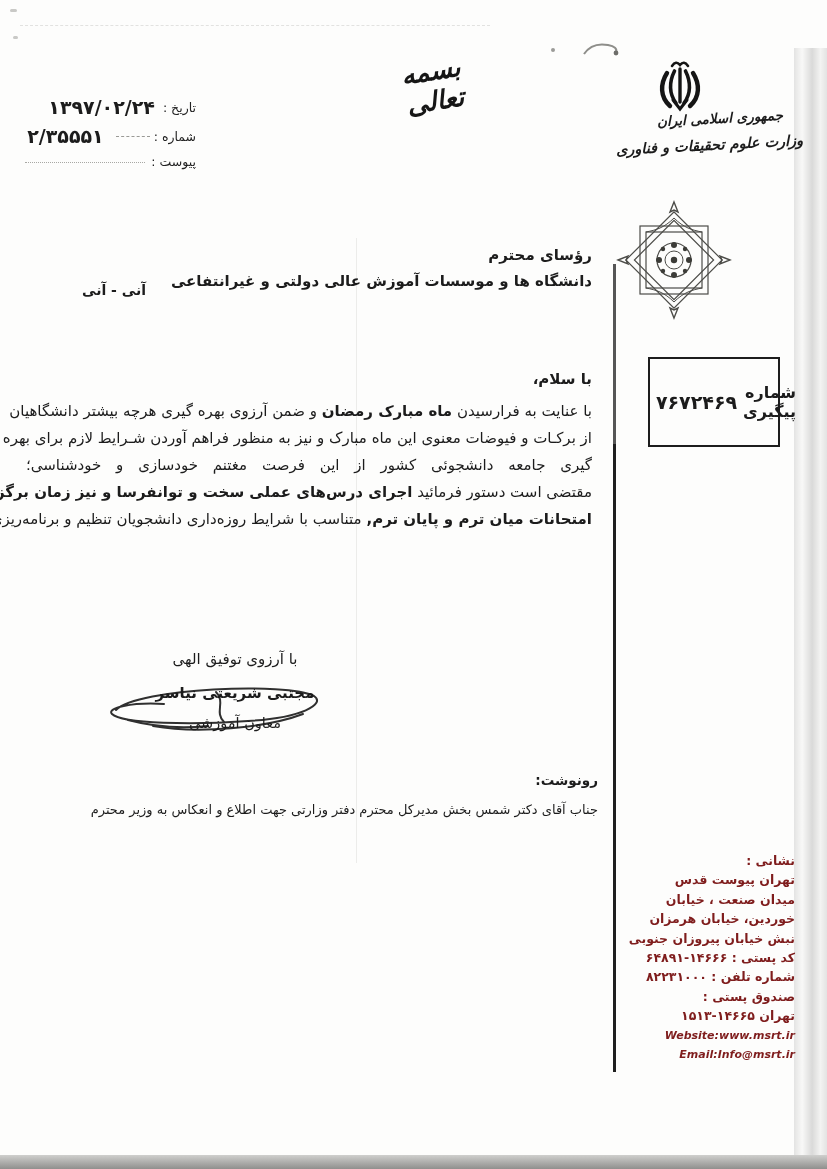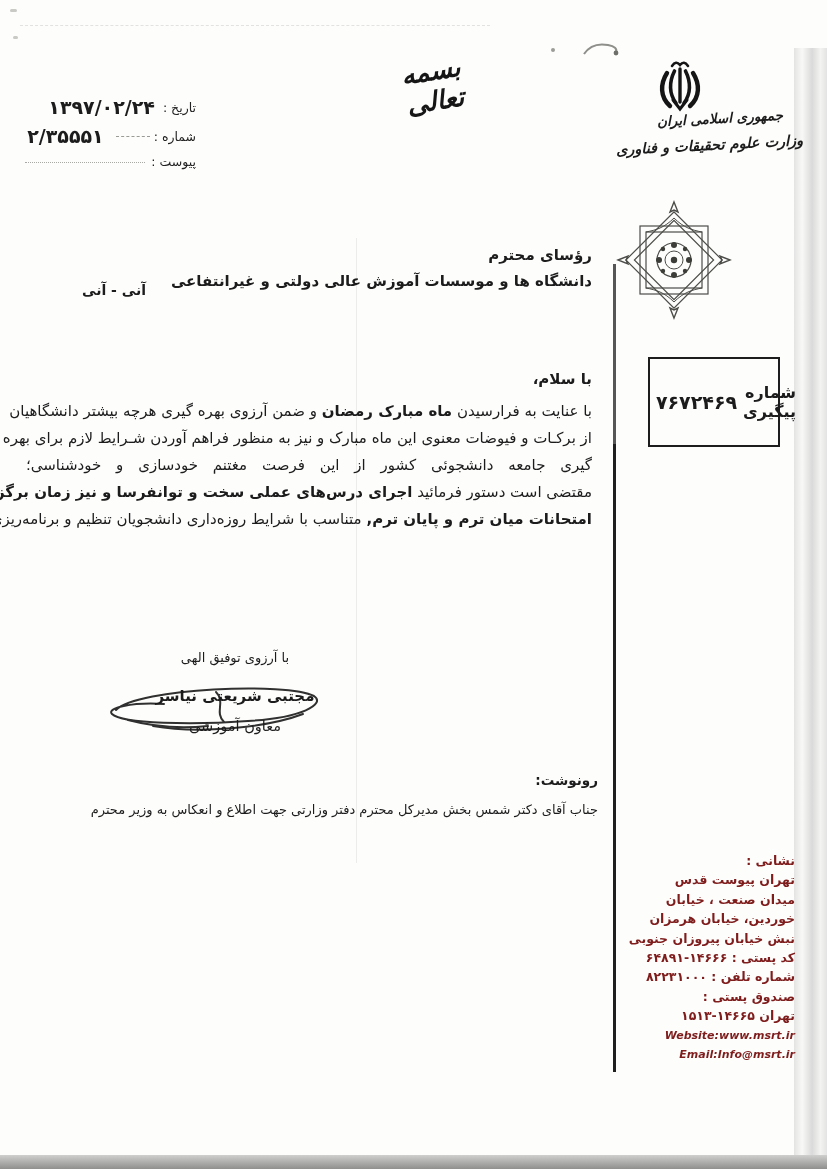--- a/index.html
+++ b/index.html
@@ -54,21 +54,21 @@
   .recipient .l2{font-size:15px;font-weight:bold;margin-left:40px;}
   .urgency{left:82px;top:282px;font-size:14px;font-weight:bold;}
   
   .salutation{right:235px;top:370px;font-size:15px;font-weight:bold;}
   .body{right:235px;top:398px;width:566px;font-size:15px;line-height:27px;}
   .body .line{text-align:justify;text-align-last:justify;white-space:nowrap;}
   .body .line.last{text-align:right;text-align-last:right;}
   .body b{font-weight:bold;}
   
   .sig{left:110px;top:650px;width:250px;text-align:center;}
-  .sig .wish{font-size:13px;margin-bottom:22px;}
+  .sig .wish{font-size:15px;margin-bottom:16px;}
   .sig .name{font-size:15px;font-weight:bold;margin-bottom:13px;position:relative;}
   .sig .title{font-size:14.5px;}
   .sig-scribble{left:98px;top:676px;width:240px;height:64px;pointer-events:none;}
   
   .cc{right:229px;top:772px;width:520px;text-align:right;}
   .cc .cc-label{font-size:13.5px;font-weight:bold;margin-bottom:9px;}
   .cc .cc-item{font-size:13px;line-height:26px;}
   .cc .cc-item.indent{padding-left:0;padding-right:76px;}
   
   .addr{left:618px;top:851px;width:177px;text-align:right;font-weight:bold;}

